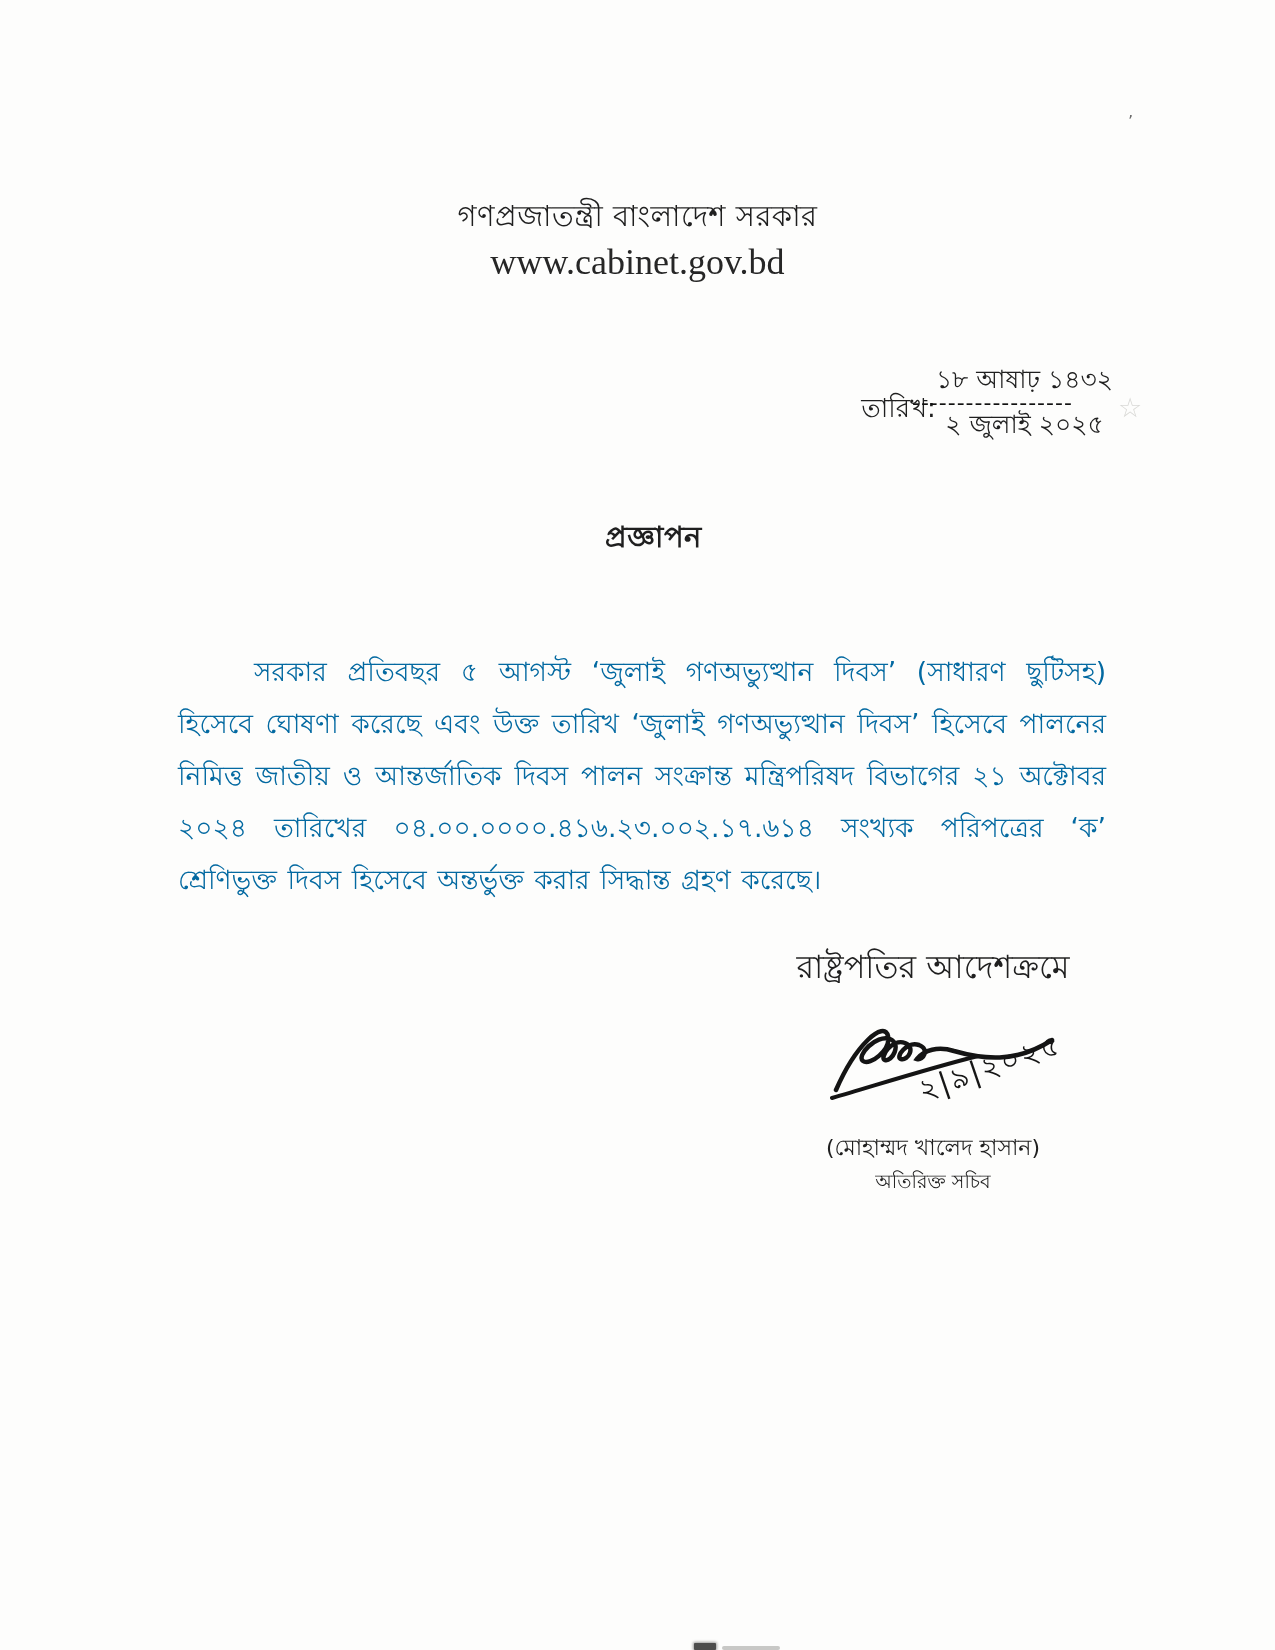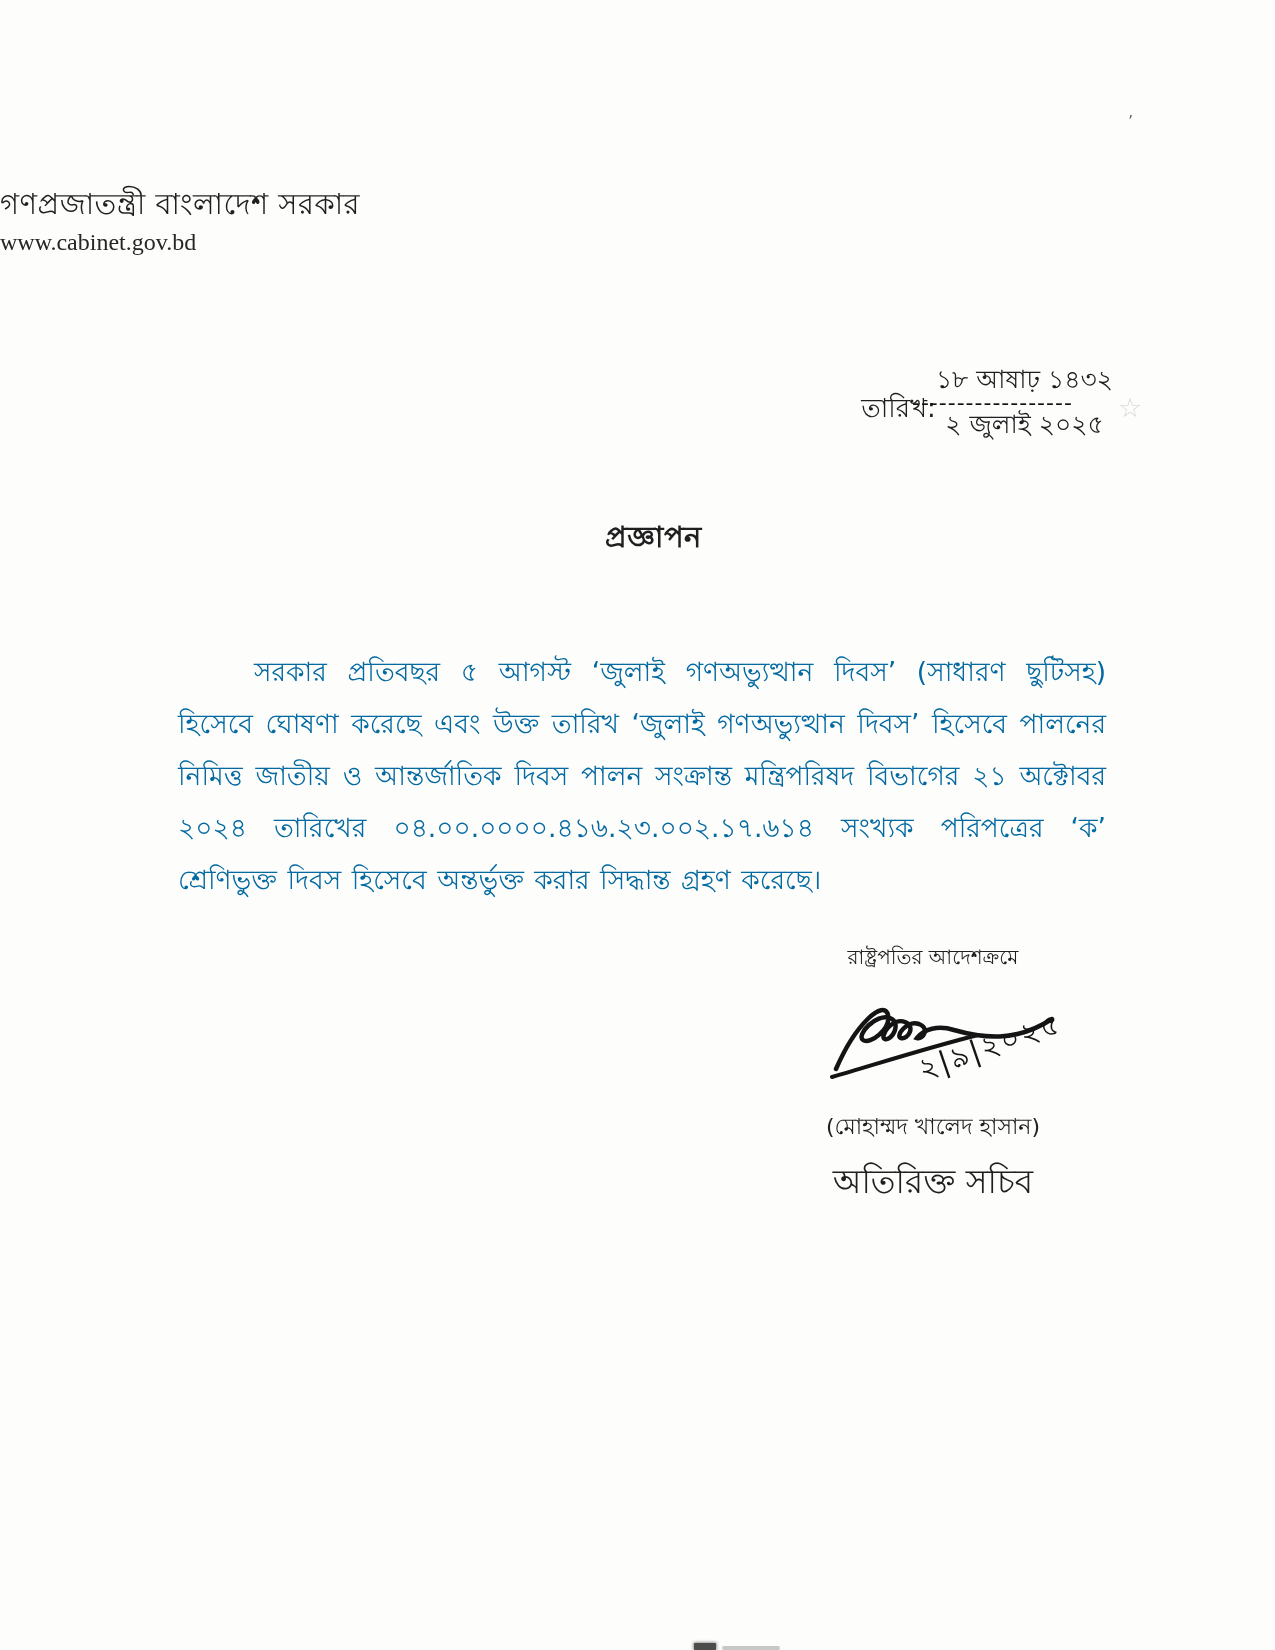--- a/index.html
+++ b/index.html
@@ -13,35 +13,36 @@
     height: 1650px;
     background: #fdfdfc;
     overflow: hidden;
     font-family: "DejaVu Sans", "Liberation Sans", sans-serif;
     color: #1f1f1f;
   }
 
   
   .letterhead {
     position: absolute;
-    top: 184px;
+    top: 196px;
     left: 0;
     width: 100%;
+    text-align: center;
     line-height: 1.38;
   }
   .letterhead .gov-name {
     font-size: 29px;
     letter-spacing: 0.5px;
   }
   .letterhead .division-name {
     font-size: 29px;
   }
   .letterhead .website {
     font-family: "Liberation Serif", "DejaVu Serif", serif;
-    font-size: 24px;
+    font-size: 36px;
     margin-top: 2px;
     color: #262626;
   }
 
   
   .memo-line {
     position: absolute;
     left: 180px;
     top: 400px;
     font-size: 26px;
@@ -122,21 +123,21 @@
 
   
   .sig-block {
     position: absolute;
     left: 768px;
     top: 942px;
     width: 330px;
     text-align: center;
   }
   .by-order {
-    font-size: 20px;
+    font-size: 32px;
   }
   .sig-visual {
     position: relative;
     height: 128px;
     margin-top: 4px;
   }
   .sig-scrawl {
     position: absolute;
     left: 62px;
     top: 6px;
@@ -150,22 +151,22 @@
     letter-spacing: 2px;
     color: #151515;
     white-space: nowrap;
   }
   .sig-name {
     font-size: 22px;
     margin-top: 2px;
     white-space: nowrap;
   }
   .sig-designation {
-    font-size: 33px;
-    margin-top: 10px;
+    font-size: 19px;
+    margin-top: 0;
   }
 
   
   .bottom-artifact-dark {
     position: absolute;
     left: 694px;
     top: 1643px;
     width: 22px;
     height: 7px;
     background: #4c4c4c;

